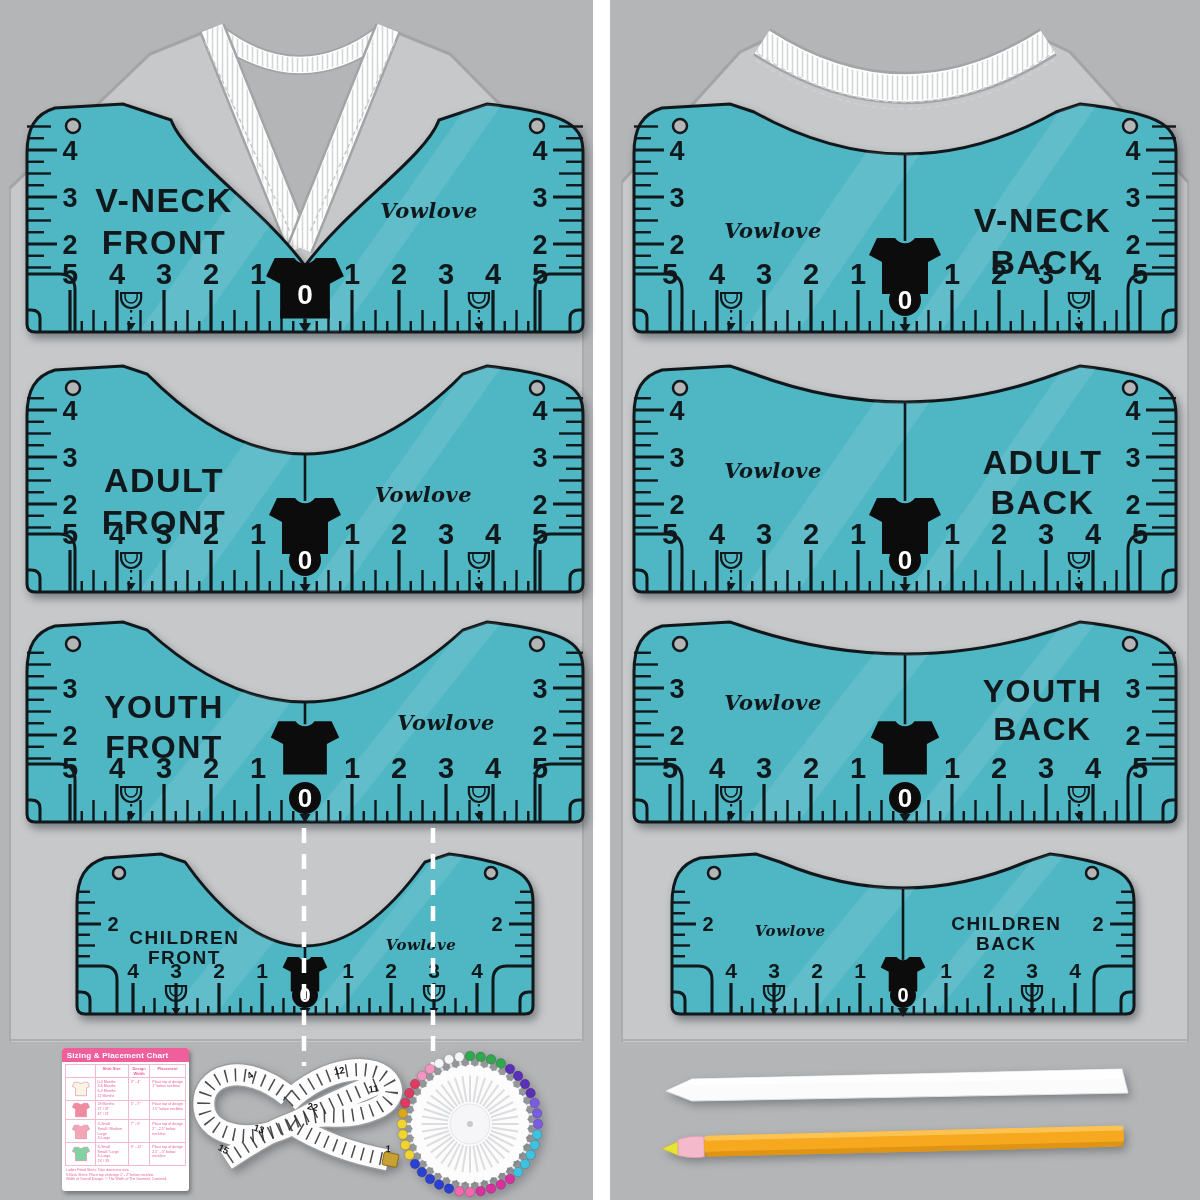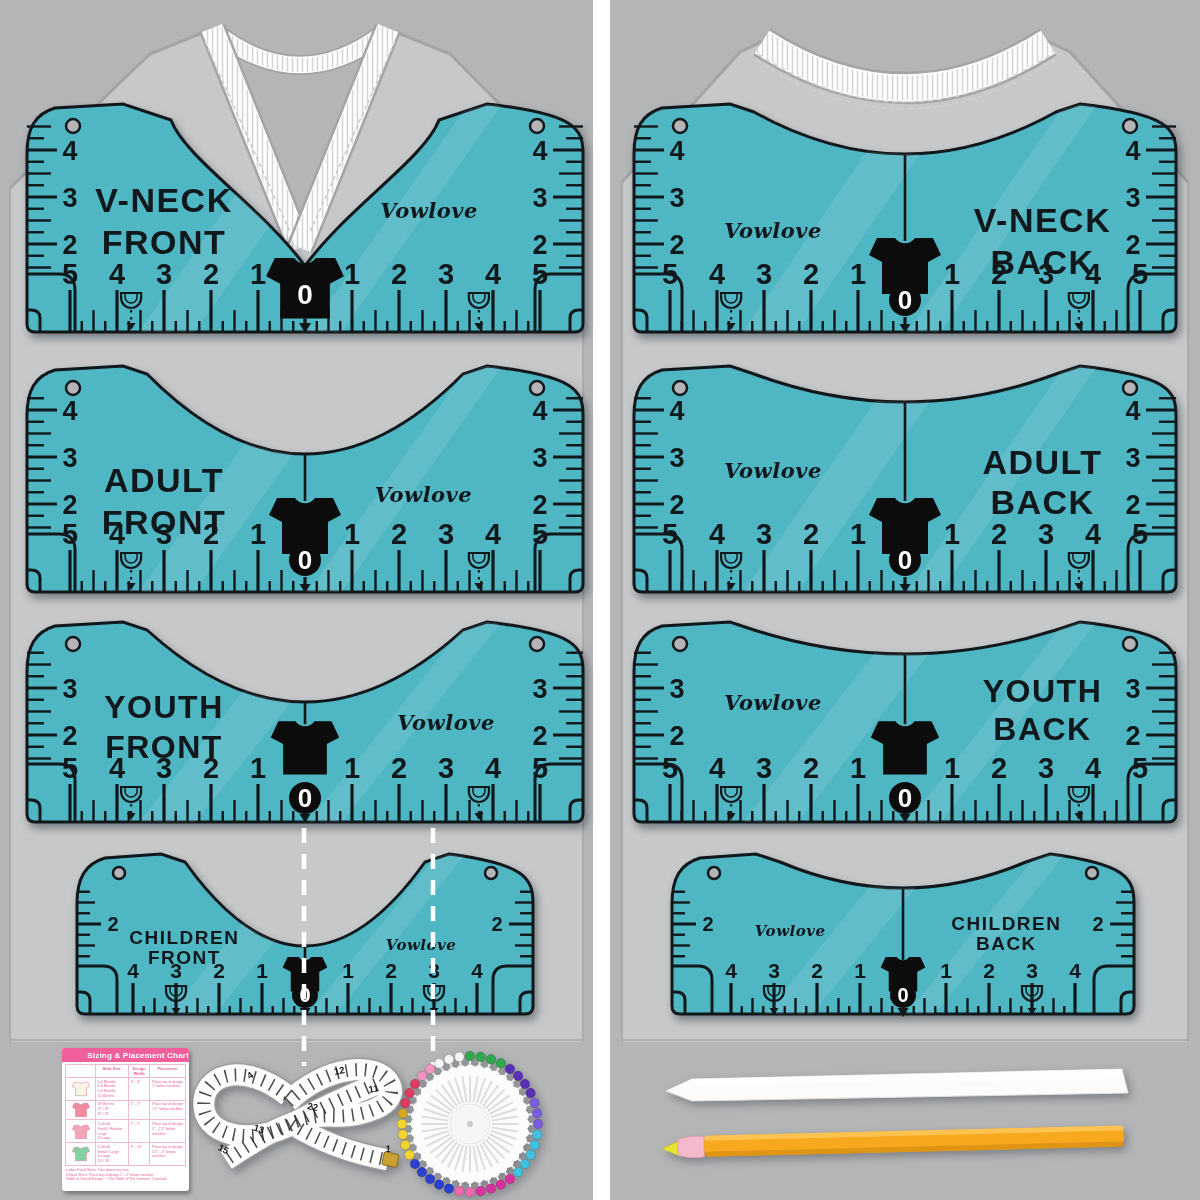--- a/index.html
+++ b/index.html
@@ -7,22 +7,22 @@
          font-family:"Liberation Sans",sans-serif;}
   .panel{position:absolute;top:0;height:1200px;background:#b4b5b7;}
   #left-panel{left:0;width:593px;}
   #right-panel{left:610px;width:590px;}
   svg.layer{position:absolute;}
   svg.ruler{position:absolute;filter:drop-shadow(3px 5px 4px rgba(25,35,40,.45));}
   svg.accessory{position:absolute;filter:drop-shadow(3px 4px 4px rgba(25,35,40,.35));}
   
   .card{position:absolute;left:62px;top:1048px;width:127px;height:143px;background:#fff;
         border-radius:3px;box-shadow:2px 3px 4px rgba(0,0,0,.35);overflow:hidden;}
-  .card-header{background:#ee5f9b;color:#fff;font-size:8px;font-weight:bold;text-align:right;
-               padding:3px 0 2px 0;letter-spacing:.2px;}
+  .card-header{background:#ee5f9b;color:#fff;font-size:8px;font-weight:bold;text-align:center;
+               padding:3px 16px 2px 0;letter-spacing:.2px;}
   .card-table{margin:2px 3px 1px 3px;border:1px solid #f3b9cf;}
   .card-hrow,.card-row{display:grid;grid-template-columns:24% 28% 18% 30%;}
   .card-hrow div{font-size:4px;font-weight:bold;color:#e75f98;text-align:center;
                  border-left:1px solid #f3b9cf;padding:1px 0;}
   .card-hrow div:first-child{border-left:none;}
   .card-row{border-top:1px solid #f3b9cf;}
   .card-row>div{border-left:1px solid #f3b9cf;font-size:3.6px;color:#e75f98;line-height:1.35;
                 padding:1.5px 1px 1px 2px;overflow:hidden;}
   .card-row>div:first-child{border-left:none;display:flex;align-items:center;justify-content:center;}
   .card-foot{font-size:3.5px;color:#e75f98;line-height:1.3;padding:1px 4px;}

